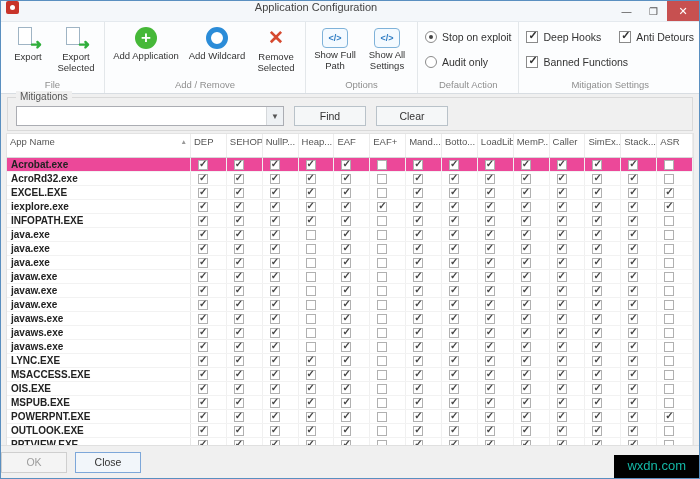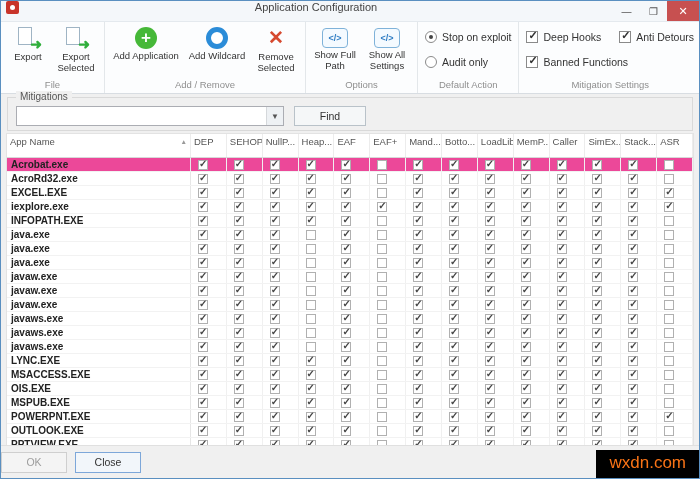--- a/index.html
+++ b/index.html
@@ -54,21 +54,21 @@
   .trow.sel { background:#ec4899; }
   .ncell { font-size:10px; font-weight:bold; color:#222; padding-left:4px; white-space:nowrap; overflow:hidden; border-right:1px solid #e6e6e6; height:100%; line-height:13px; }
   .ccell { height:100%; border-right:1px solid #f0f0f0; display:flex; align-items:center; padding-left:7px; }
   .cb { width:10px; height:10px; border:1px solid #b0b0b0; background:#fff; position:relative; flex:0 0 auto; }
   .cb.on::after { content:'✓'; position:absolute; left:0px; top:-3px; font-size:10px; font-weight:bold; color:#444; }
   
   .footer { position:absolute; left:0; right:0; bottom:0; height:33px; background:#f0f0f0; border-top:1px solid #e0e0e0; display:flex; align-items:center; justify-content:flex-start; gap:8px; padding-right:10px; }
   .fbtn { width:66px; height:21px; font-size:10.5px; font-family:inherit; }
   .fbtn.ok { color:#9d9d9d; background:#f4f4f4; border:1px solid #cfcfcf; }
   .fbtn.close2 { color:#333; background:#f2f6fa; border:1px solid #7da7d9; }
-  .watermark { position:absolute; right:0; bottom:0; background:#000; color:#f97316; font-size:17px; padding:3px 13px 5px; z-index:20; }
+  .watermark { position:absolute; right:0; bottom:0; background:#000; color:#14b8a6; font-size:13px; padding:3px 13px 5px; z-index:20; }
 </style>
 </head>
 <body>
 
 <div class="window">
 
   <div class="titlebar">
     <span class="appicon"></span>
     <span class="title">Application Configuration</span>
     <div class="winctrls">
@@ -169,20 +169,21 @@
   </div>
 
   <div class="gbox">
     <span class="legend">Mitigations</span>
     <div class="controls">
       <div class="combo">
         <input type="text" value="" style="">
         <span class="drop">▼</span>
       </div>
       <button class="btn">Find</button>
+      <button class="btn">Clear</button>
     </div>
   </div>
 
   <div class="tablewrap">
     <div class="hrow">
         <div class="hcell">App Name<span class="sort">▲</span></div>
         <div class="hcell">DEP</div>
         <div class="hcell">SEHOP</div>
         <div class="hcell">NullP...</div>
         <div class="hcell">Heap...</div>

